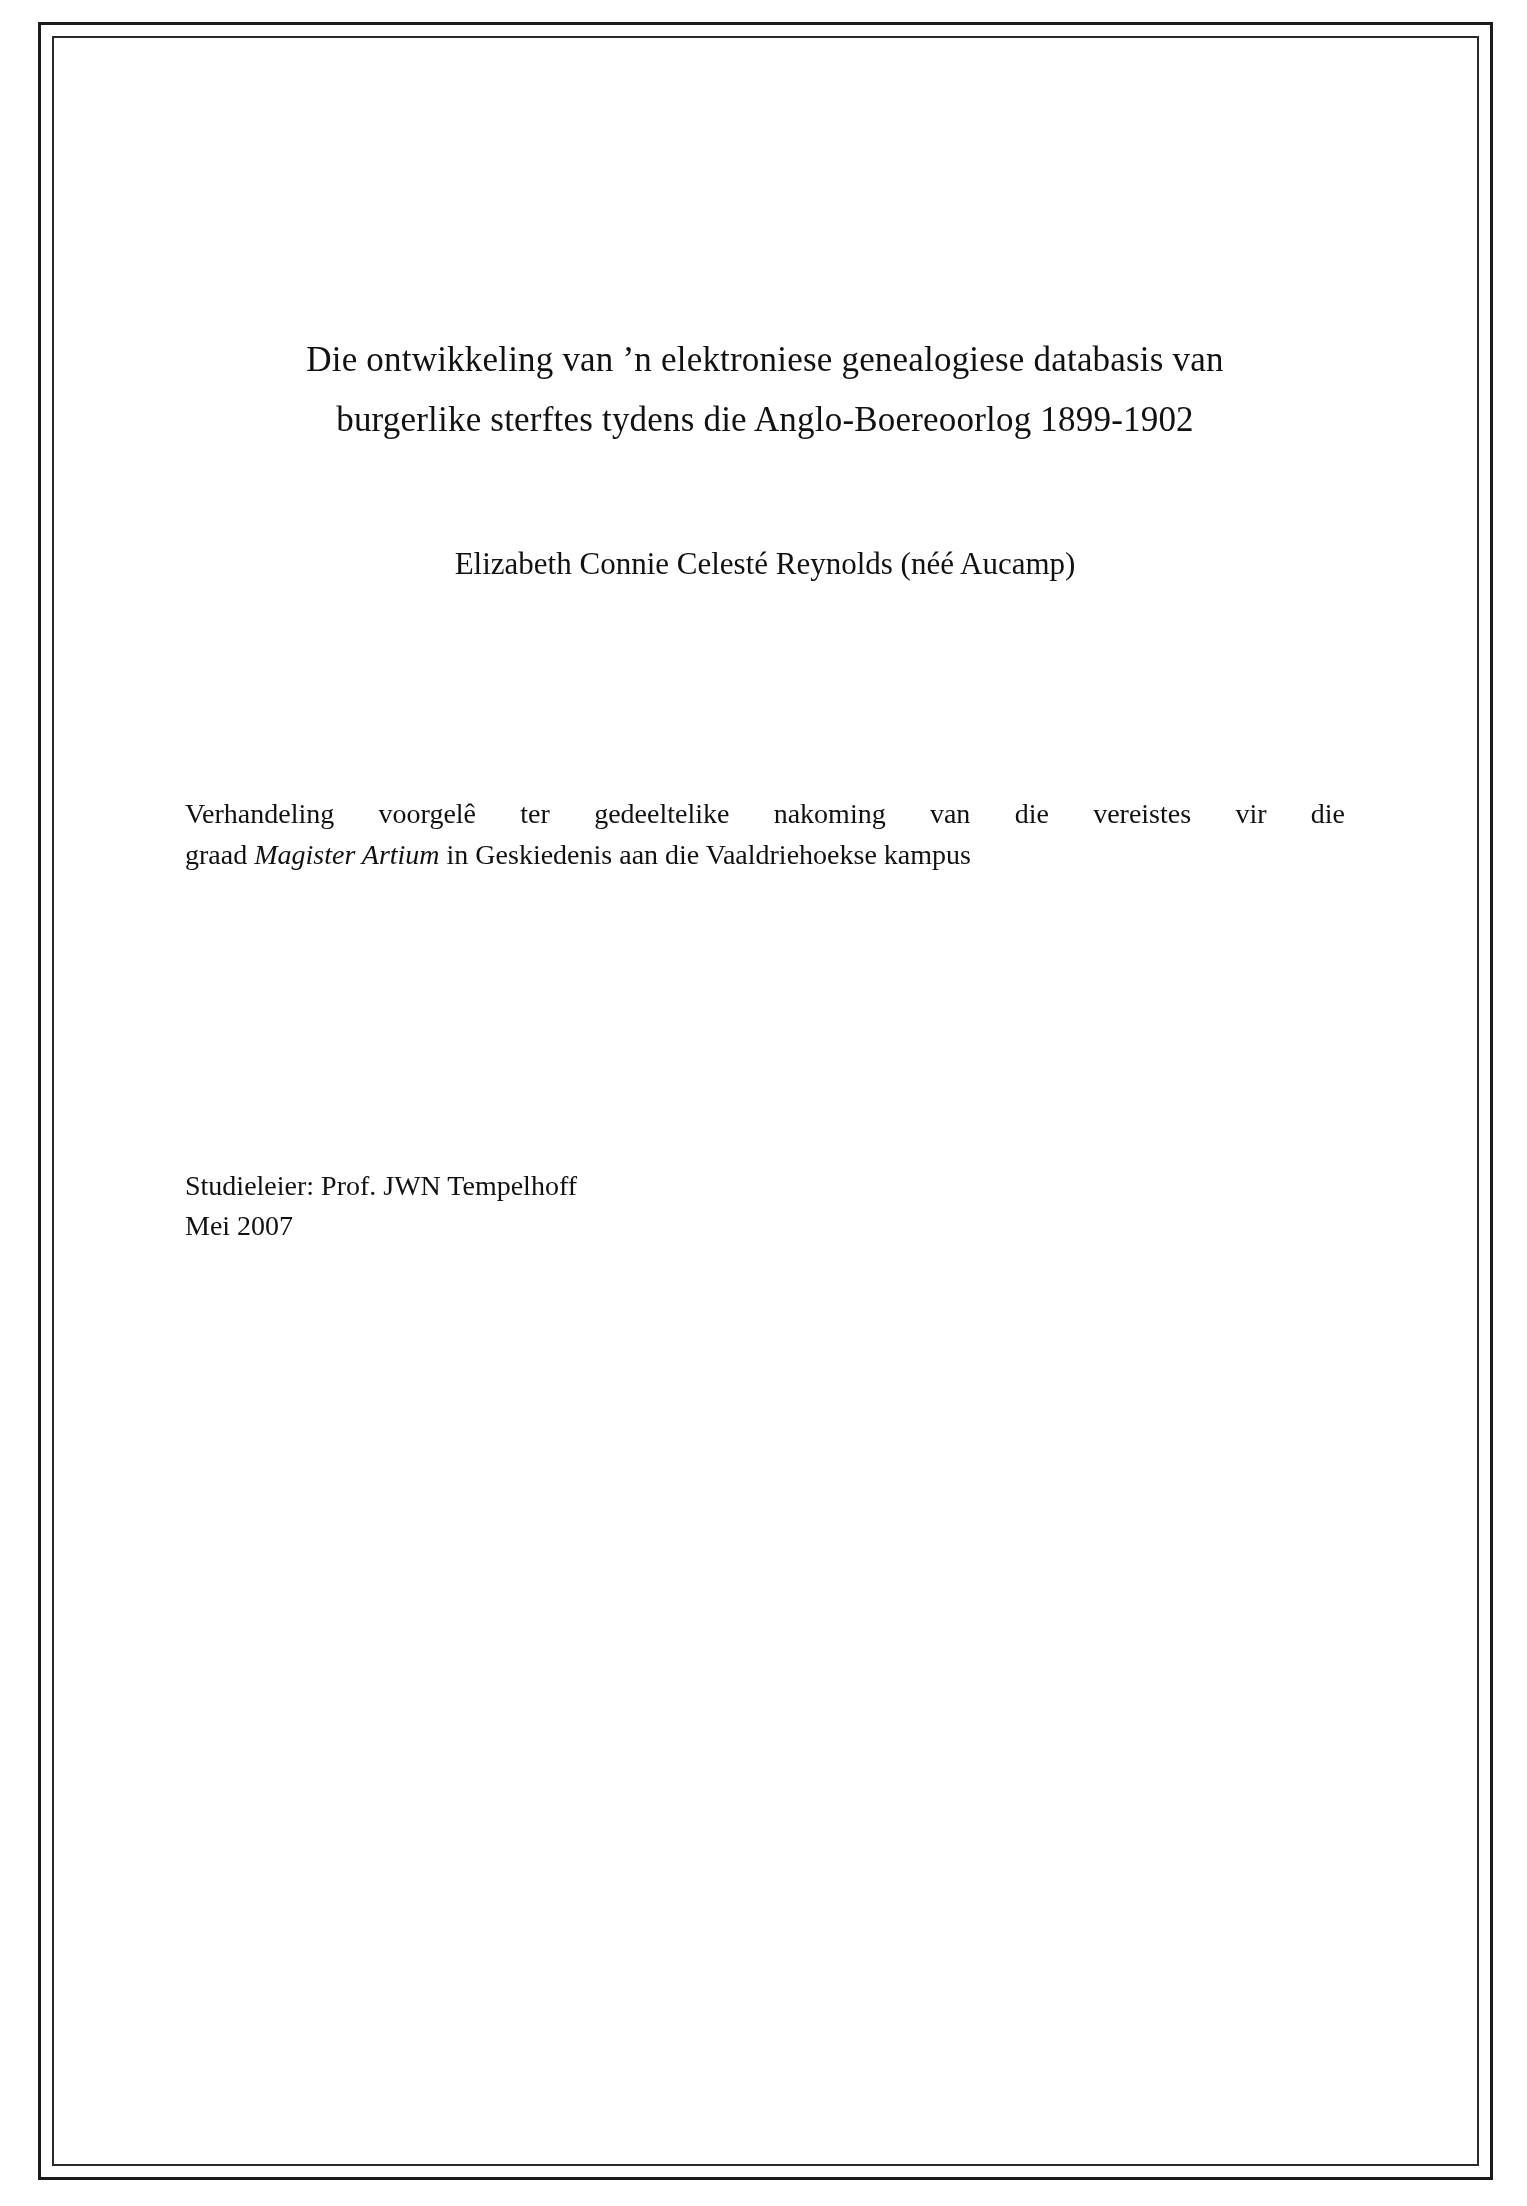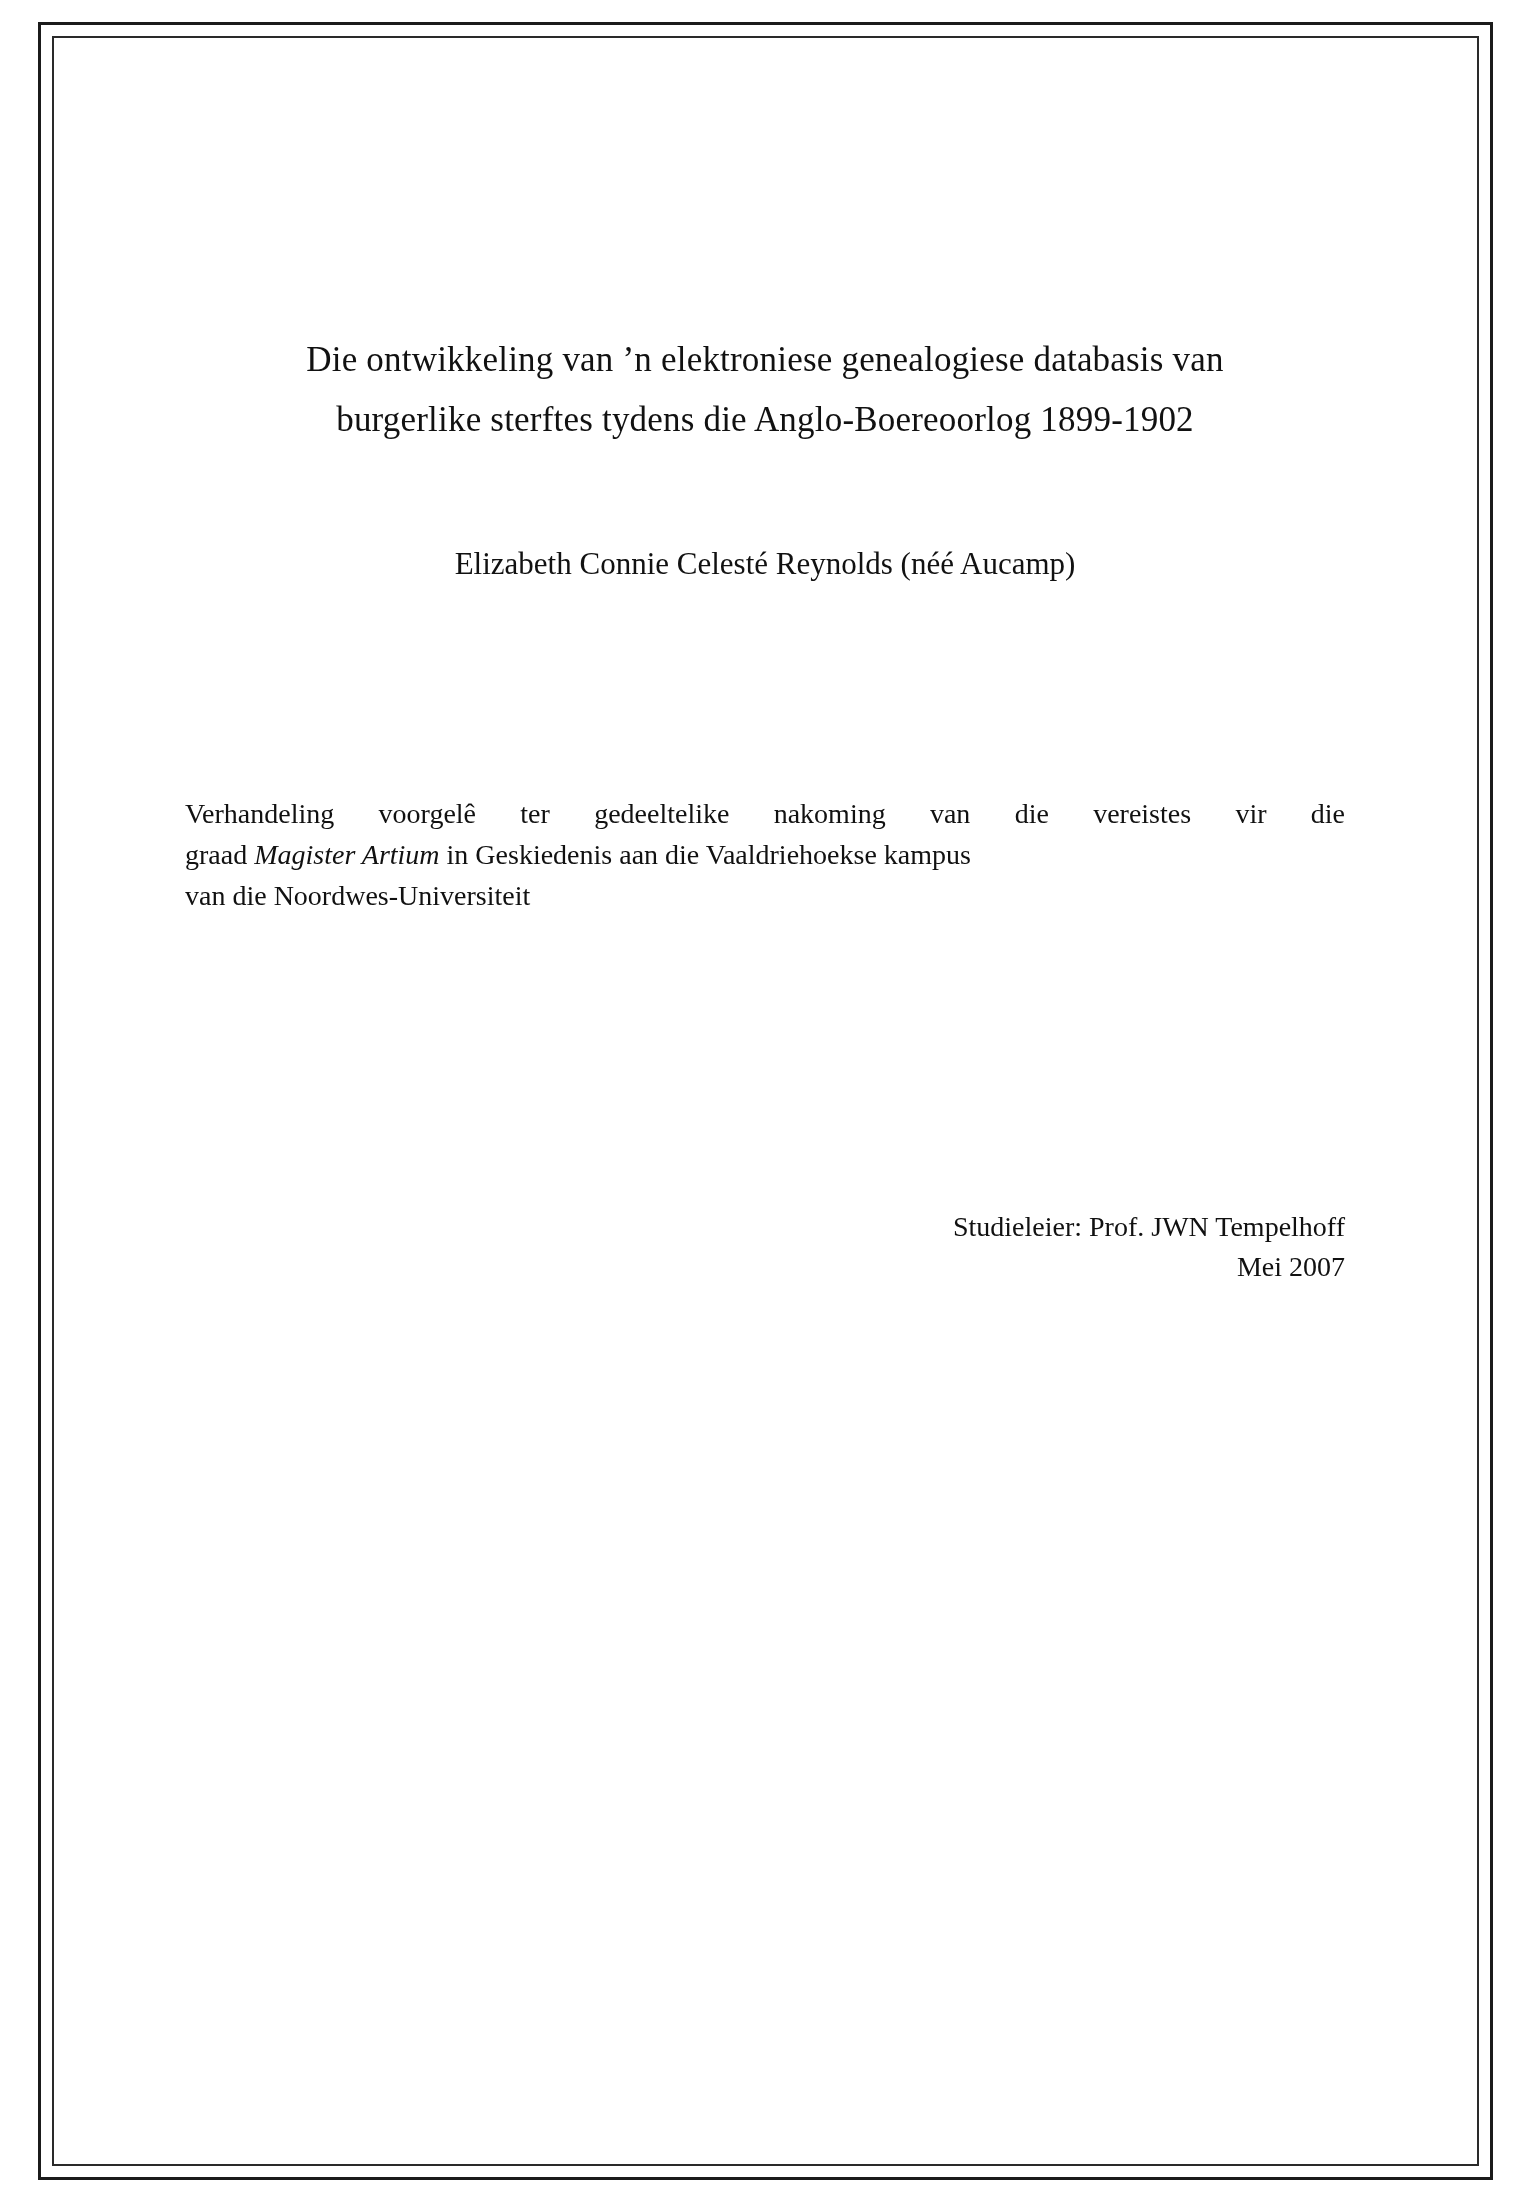--- a/index.html
+++ b/index.html
@@ -96,21 +96,20 @@
     font-style: italic;
   }
 
   .supervisor {
     margin-top: 290px;
     font-size: 28px;
     line-height: 1.42;
   }
   .supervisor .sup-line {
     display: block;
-    text-align: right;
   }
 
   
   .logo-block {
     position: absolute;
     left: 455px;
     top: 1790px;
     width: 640px;
     height: 130px;
   }
@@ -153,21 +152,20 @@
       <span class="title-line">Die ontwikkeling van ’n elektroniese genealogiese databasis van</span>
       <span class="title-line">burgerlike sterftes tydens die Anglo-Boereoorlog 1899-1902</span>
     </div>
 
 
     <div class="author">Elizabeth Connie Celesté Reynolds (néé Aucamp)</div>
 
     <div class="statement">
       <span class="line1">Verhandeling voorgelê ter gedeeltelike nakoming van die vereistes vir die</span>
       <span class="line2"><span>graad </span><i>Magister Artium</i><span> in Geskiedenis aan die Vaaldriehoekse kampus</span></span>
-      <span class="line3">van die Noordwes-Universiteit</span>
     </div>
 
     <div class="supervisor">
       <span class="sup-line">Studieleier: Prof. JWN Tempelhoff</span>
       <span class="sup-line">Mei 2007</span>
     </div>
 
   </div>
 
 

